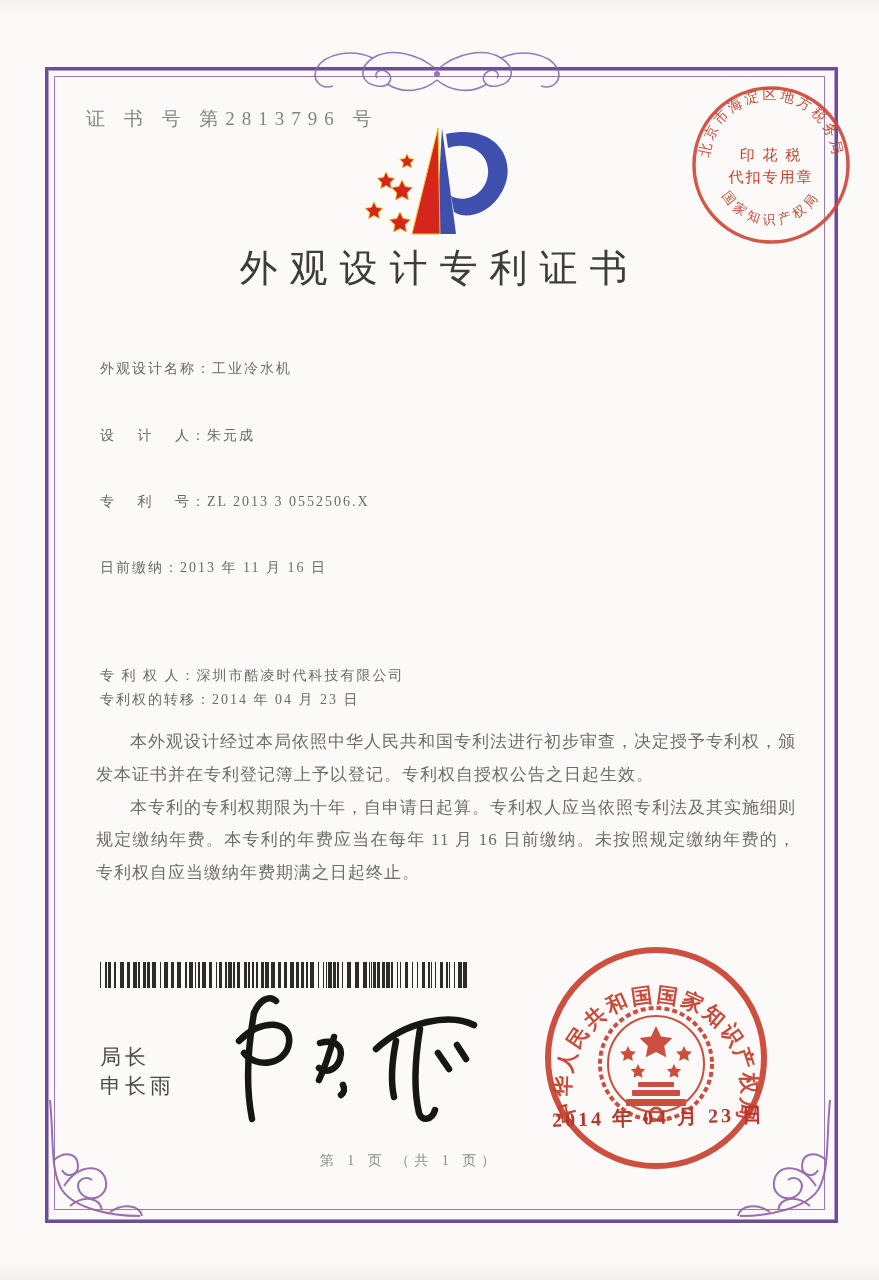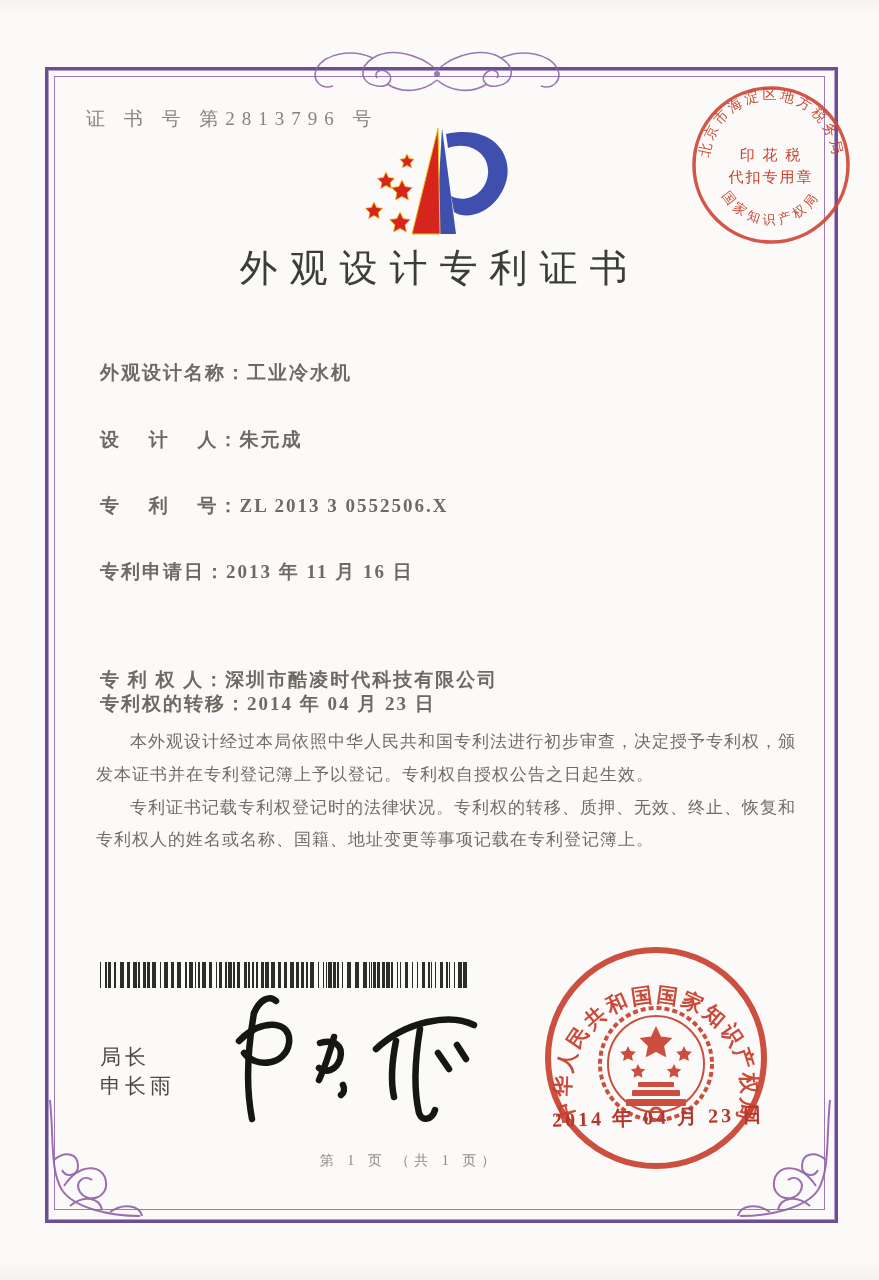--- a/index.html
+++ b/index.html
@@ -11,21 +11,21 @@
   .page-edge{position:absolute;inset:0;background:linear-gradient(180deg,#f4f3f0 0,#fbfaf8 18px calc(100% - 18px),#f2f1ee 100%);}
   
   .frame-outer{position:absolute;left:45px;top:67px;width:787px;height:1150px;border:3px solid #6a4f94;box-shadow:0 0 0 1px #b49ac9 inset;}
   .frame-inner{position:absolute;left:54px;top:76px;width:769px;height:1132px;border:1px solid #9d79b7;}
   .ornament{position:absolute;color:#8a63a8;}
   
   .cert-no{position:absolute;left:86px;top:106px;font-size:19px;letter-spacing:7px;color:#85837b;}
   
   .title{position:absolute;left:0;top:243px;width:879px;text-align:center;font-size:38px;letter-spacing:12px;color:#3c3c39;font-weight:500;}
   
-  .field{position:absolute;left:100px;font-size:19px;color:#6c6a63;letter-spacing:2px;white-space:nowrap;font-weight:bold;}
+  .field{position:absolute;left:100px;font-size:14px;color:#6c6a63;letter-spacing:2px;white-space:nowrap;}
   .field .val{color:#6c6a63;}
   
   .paras{position:absolute;left:96px;top:726px;width:700px;font-size:17px;line-height:1.93;color:#6f6d65;text-align:justify;letter-spacing:1px;}
   .paras p{margin:0;text-indent:2em;}
   
   .barcode{position:absolute;left:100px;top:962px;width:378px;height:26px;display:flex;align-items:stretch;}
   .barcode i{display:block;background:#2c2c2a;}
   
   .sig-title{position:absolute;left:100px;top:1032px;font-family:"Liberation Sans",sans-serif;font-size:21px;color:#4c4a46;letter-spacing:4px;margin-top:11px;}
   .sig-name{position:absolute;left:100px;top:1072px;font-family:"Liberation Sans",sans-serif;font-size:21px;color:#4c4a46;letter-spacing:4px;text-align:center;}
@@ -98,32 +98,32 @@
 <div class="field" style="top:360px;">
   <span>外观设计名称：</span><span class="val">工业冷水机</span>
 </div>
 <div class="field" style="top:427px;">
   <span>设　 计 　人：</span><span class="val">朱元成</span>
 </div>
 <div class="field" style="top:493px;">
   <span>专　 利 　号：</span><span class="val">ZL 2013 3 0552506.X</span>
 </div>
 <div class="field" style="top:559px;">
-  <span>专利申请日：</span><span class="val">2013 年 11 月 16 日</span>
+  <span>日前缴纳：</span><span class="val">2013 年 11 月 16 日</span>
 </div>
 <div class="field" style="top:625px;margin-top:42px;">
   <span>专 利 权 人：</span><span class="val">深圳市酷凌时代科技有限公司</span>
 </div>
 <div class="field" style="top:691px;">
   <span>专利权的转移：</span><span class="val">2014 年 04 月 23 日</span>
 </div>
 
 <div class="paras">
   <p>本外观设计经过本局依照中华人民共和国专利法进行初步审查，决定授予专利权，颁发本证书并在专利登记簿上予以登记。专利权自授权公告之日起生效。</p>
-  <p>专利证书记载专利权登记时的法律状况。专利权的转移、质押、无效、终止、恢复和专利权人的姓名或名称、国籍、地址变更等事项记载在专利登记簿上。</p>
+  <p>本专利的专利权期限为十年，自申请日起算。专利权人应当依照专利法及其实施细则规定缴纳年费。本专利的年费应当在每年 11 月 16 日前缴纳。未按照规定缴纳年费的，专利权自应当缴纳年费期满之日起终止。</p>
 </div>
 
 <div class="barcode" id="barcode">
     <i style="width: 1px; margin-right: 4px;"></i>
     <i style="width: 2px; margin-right: 1px;"></i>
     <i style="width: 3px; margin-right: 3px;"></i>
     <i style="width: 2px; margin-right: 4px;"></i>
     <i style="width: 4px; margin-right: 3px;"></i>
     <i style="width: 3px; margin-right: 3px;"></i>
     <i style="width: 4px; margin-right: 1px;"></i>

